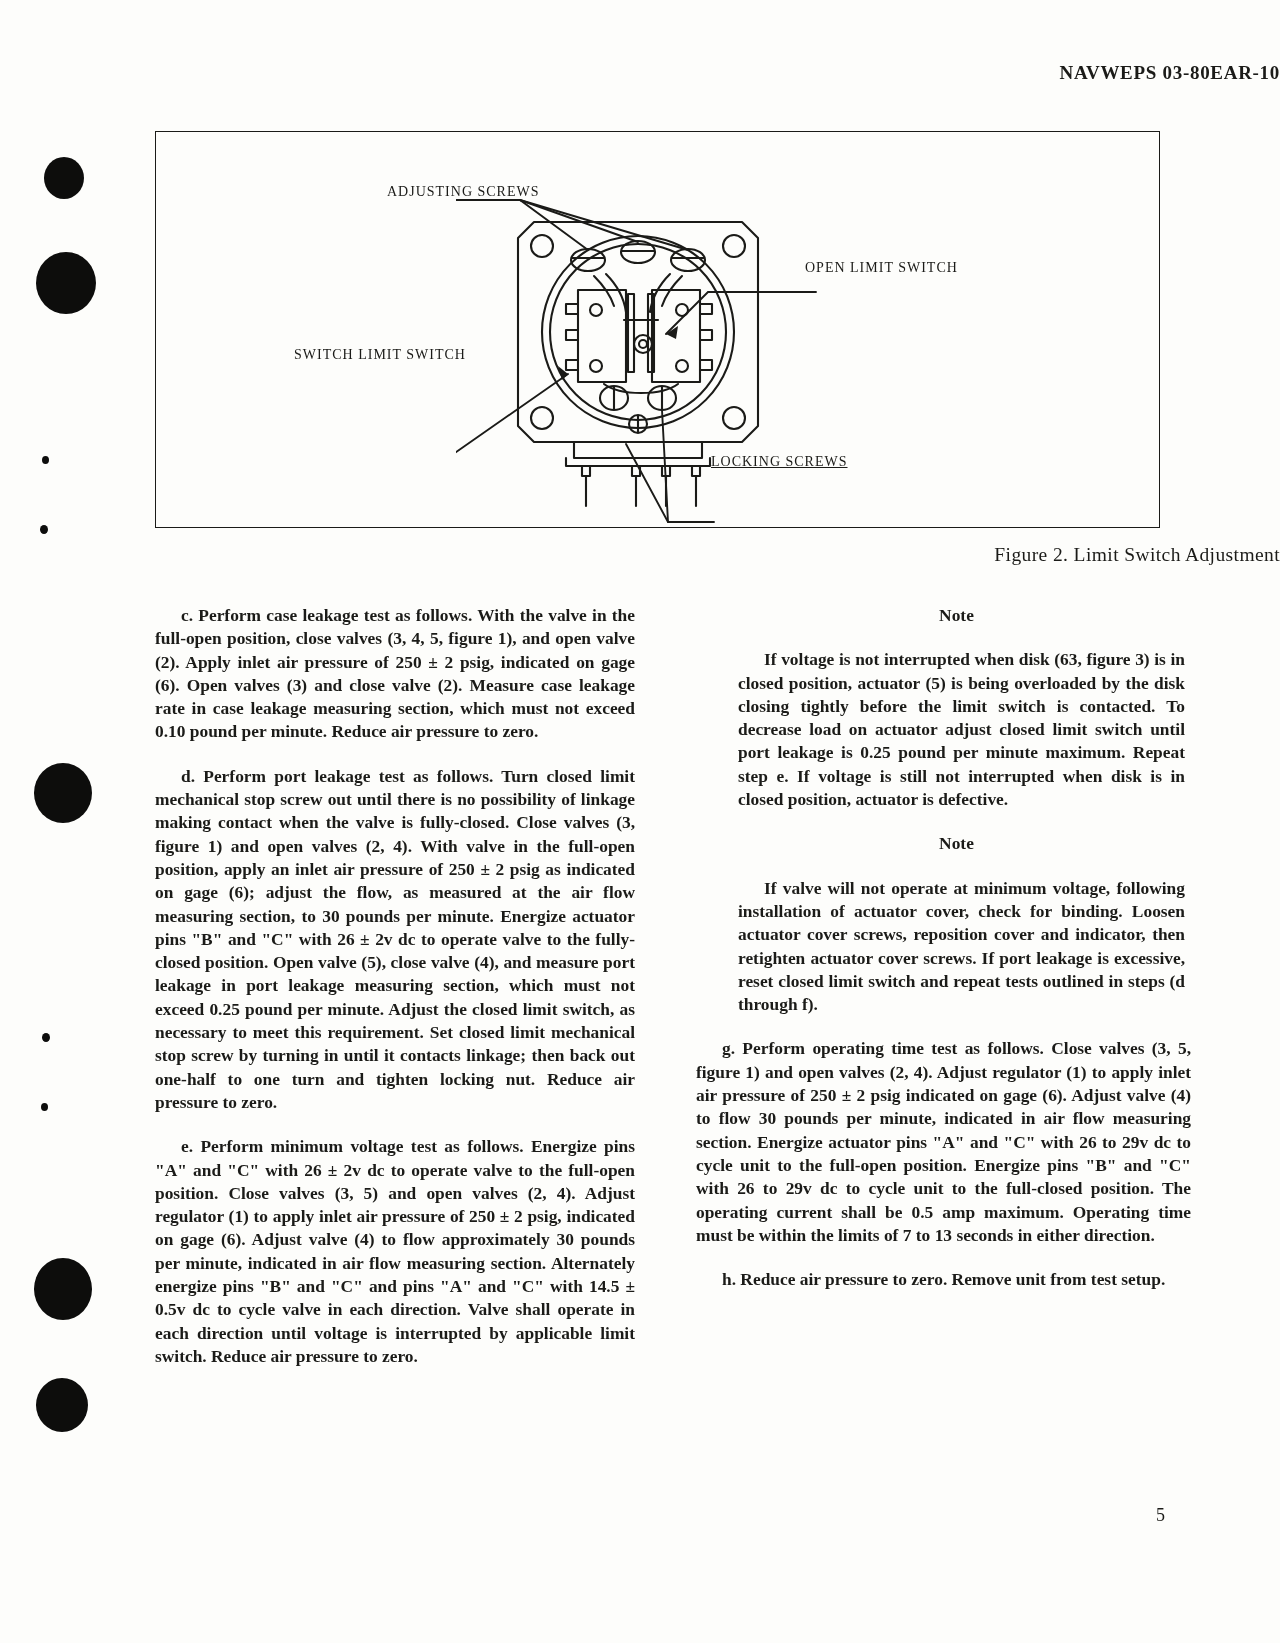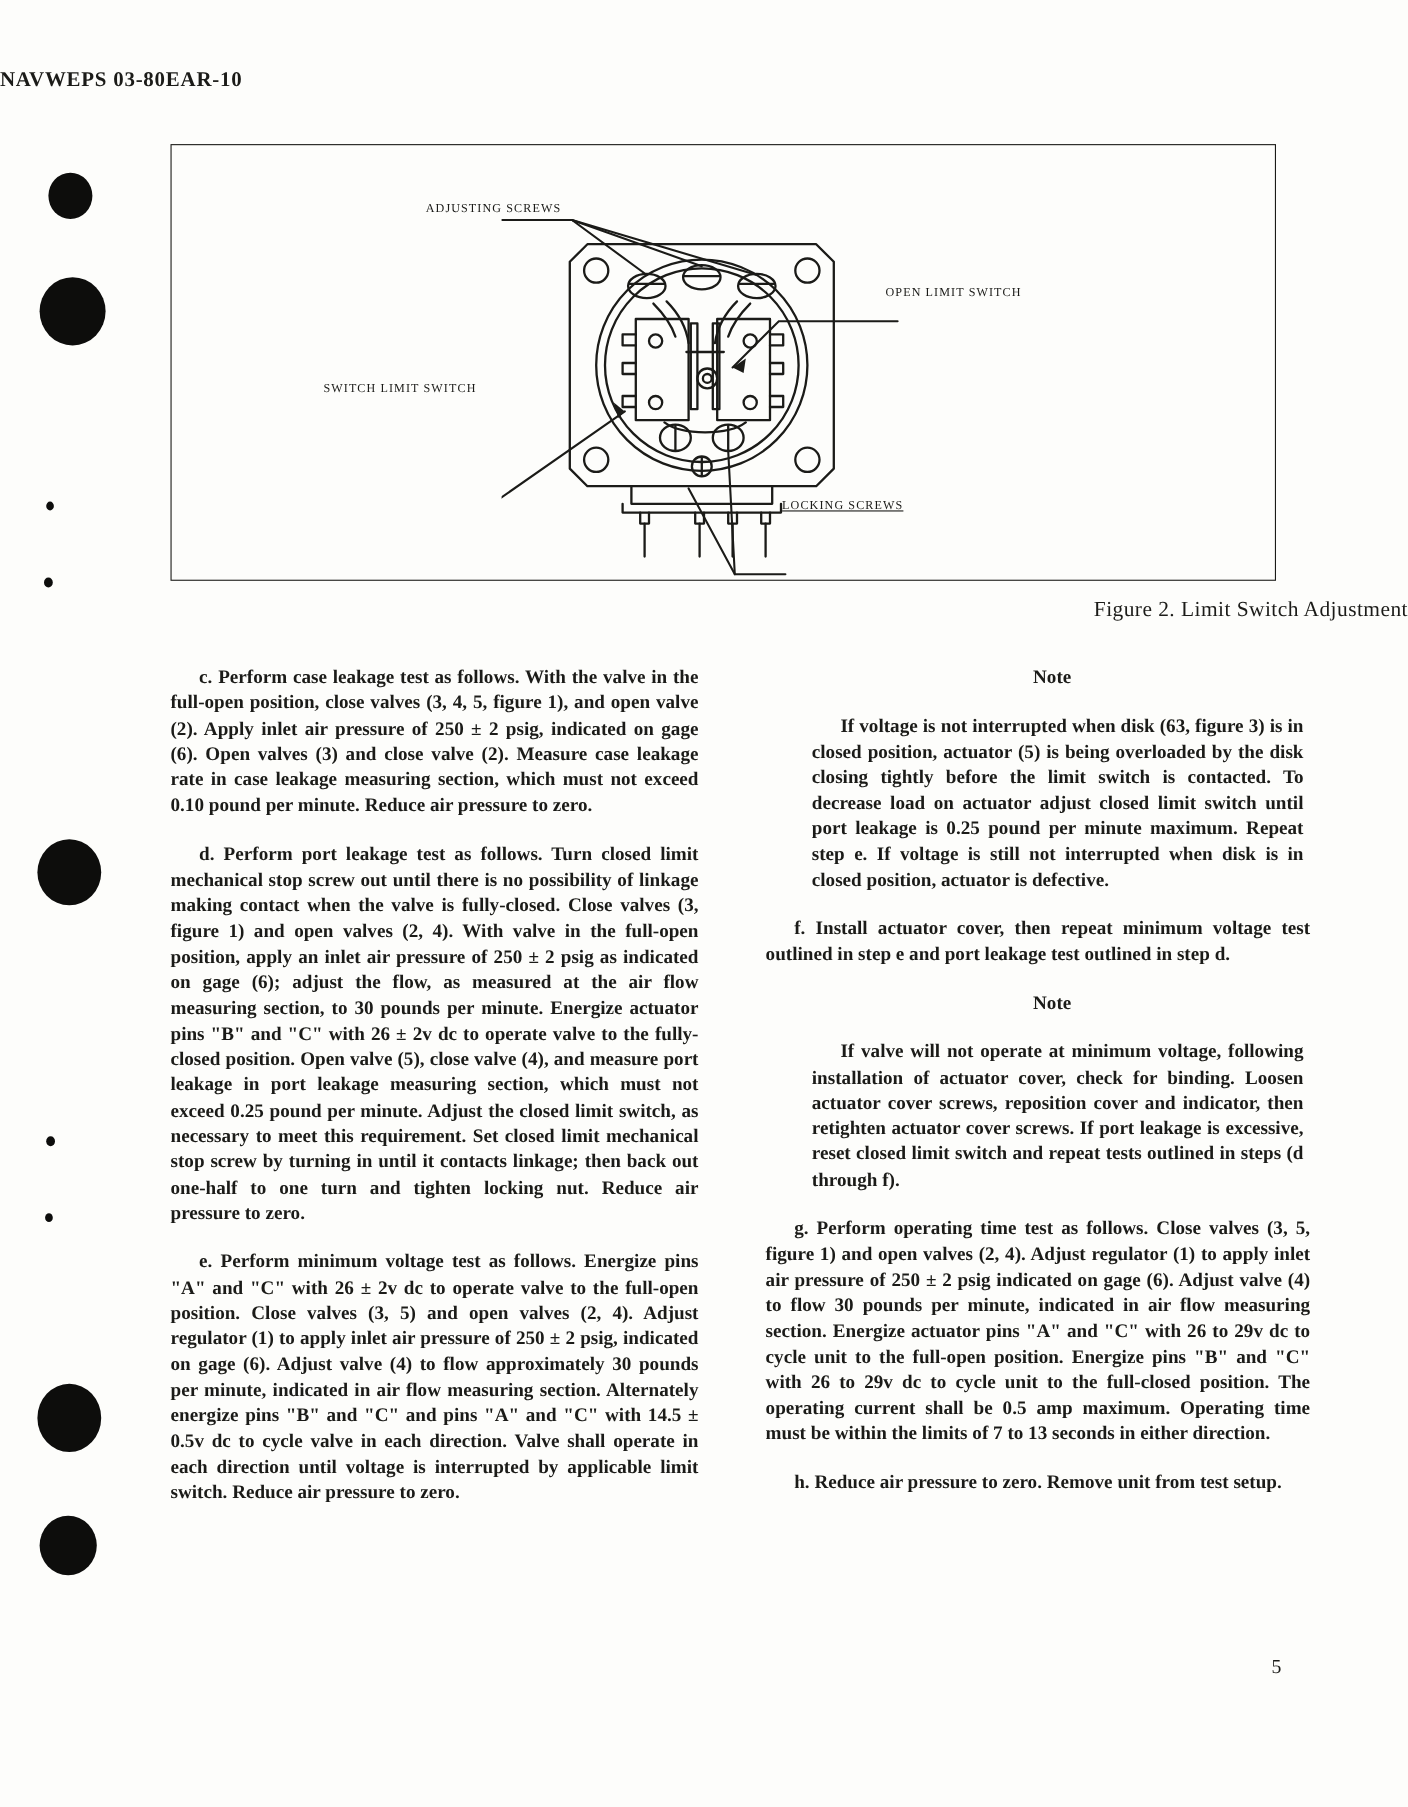--- a/index.html
+++ b/index.html
@@ -21,36 +21,36 @@
   .m4 { left:40px;  top:525px; width:8px;   height:9px; }
   .m5 { left:34px;  top:763px; width:58px;  height:60px; }
   .m6 { left:42px;  top:1033px;width:8px;   height:9px; }
   .m7 { left:41px;  top:1103px;width:7px;   height:8px; }
   .m8 { left:34px;  top:1258px;width:58px;  height:62px; }
   .m9 { left:36px;  top:1378px;width:52px;  height:54px; }
 
   
   .runhead {
     position:absolute; left:0; right:0; top:62px;
-    text-align:left; font-size:19px; letter-spacing:0.7px;
+    text-align:right; font-size:19px; letter-spacing:0.7px;
     font-family:"Liberation Serif", serif; font-weight:600;
   }
 
   
   .figure-box {
     position:absolute; left:155px; top:131px;
     width:1003px; height:395px;
     border:1.6px solid #1b1b18;
     background:#fdfdfb;
   }
   .fig-inner { position:absolute; inset:0; }
 
   .calloutlbl {
     position:absolute;
-    font-size:11px; letter-spacing:1.0px;
+    font-size:14px; letter-spacing:1.0px;
     white-space:nowrap;
     font-family:"Liberation Serif", serif;
   }
   .lbl-adjusting { left:231px; top:52px; }
   .lbl-open     { left:649px; top:128px; }
   .lbl-closed   { left:138px; top:215px; }
   .lbl-locking  { left:555px; top:322px;text-decoration:underline; }
 
   .figcaption {
     position:absolute; left:0; right:0; top:544px;
@@ -191,21 +191,20 @@
 
   <div class="col col-left">
     <p>c. Perform case leakage test as follows.  With the valve in the full-open position, close valves (3, 4, 5, figure 1), and open valve (2).  Apply inlet air pressure of 250 ± 2 psig, indicated on gage (6).  Open valves (3) and close valve (2).  Measure case leakage rate in case leakage measuring section, which must not exceed 0.10 pound per minute.  Reduce air pressure to zero.</p>
     <p>d. Perform port leakage test as follows.  Turn closed limit mechanical stop screw out until there is no possibility of linkage making contact when the valve is fully-closed.  Close valves (3, figure 1) and open valves (2, 4).  With valve in the full-open position, apply an inlet air pressure of 250 ± 2 psig as indicated on gage (6); adjust the flow, as measured at the air flow measuring section, to 30 pounds per minute.  Energize actuator pins "B" and "C" with 26 ± 2v dc to operate valve to the fully-closed position.  Open valve (5), close valve (4), and measure port leakage in port leakage measuring section, which must not exceed 0.25 pound per minute.  Adjust the closed limit switch, as necessary to meet this requirement.  Set closed limit mechanical stop screw by turning in until it contacts linkage; then back out one-half to one turn and tighten locking nut.  Reduce air pressure to zero.</p>
     <p>e. Perform minimum voltage test as follows.  Energize pins "A" and "C" with 26 ± 2v dc to operate valve to the full-open position.  Close valves (3, 5) and open valves (2, 4).  Adjust regulator (1) to apply inlet air pressure of 250 ± 2 psig, indicated on gage (6).  Adjust valve (4) to flow approximately 30 pounds per minute, indicated in air flow measuring section.  Alternately energize pins "B" and "C" and pins "A" and "C" with 14.5 ± 0.5v dc to cycle valve in each direction.  Valve shall operate in each direction until voltage is interrupted by applicable limit switch. Reduce air pressure to zero.</p>
   </div>
 
   <div class="col col-right">
     <p class="note-head">Note</p>
     <p class="note-body">If voltage is not interrupted when disk (63, figure 3) is in closed position, actuator (5) is being overloaded by the disk closing tightly before the limit switch is contacted.  To decrease load on actuator adjust closed limit switch until port leakage is 0.25 pound per minute maximum.  Repeat step e.  If voltage is still not interrupted when disk is in closed position, actuator is defective.</p>
-    <p>f. Install actuator cover, then repeat minimum voltage test outlined in step e and port leakage test outlined in step d.</p>
     <p class="note-head">Note</p>
     <p class="note-body">If valve will not operate at minimum voltage, following installation of actuator cover, check for binding.  Loosen actuator cover screws, reposition cover and indicator, then retighten actuator cover screws.  If port leakage is excessive, reset closed limit switch and repeat tests outlined in steps (d through f).</p>
     <p>g. Perform operating time test as follows.  Close valves (3, 5, figure 1) and open valves (2, 4).  Adjust regulator (1) to apply inlet air pressure of 250 ± 2 psig indicated on gage (6).  Adjust valve (4) to flow 30 pounds per minute, indicated in air flow measuring section.  Energize actuator pins "A" and "C" with 26 to 29v dc to cycle unit to the full-open position.  Energize pins "B" and "C" with 26 to 29v dc to cycle unit to the full-closed position.  The operating current shall be 0.5 amp maximum. Operating time must be within the limits of 7 to 13 seconds in either direction.</p>
     <p>h. Reduce air pressure to zero.  Remove unit from test setup.</p>
   </div>
 
   <div class="pageno">5</div>
 
 </div>
 

